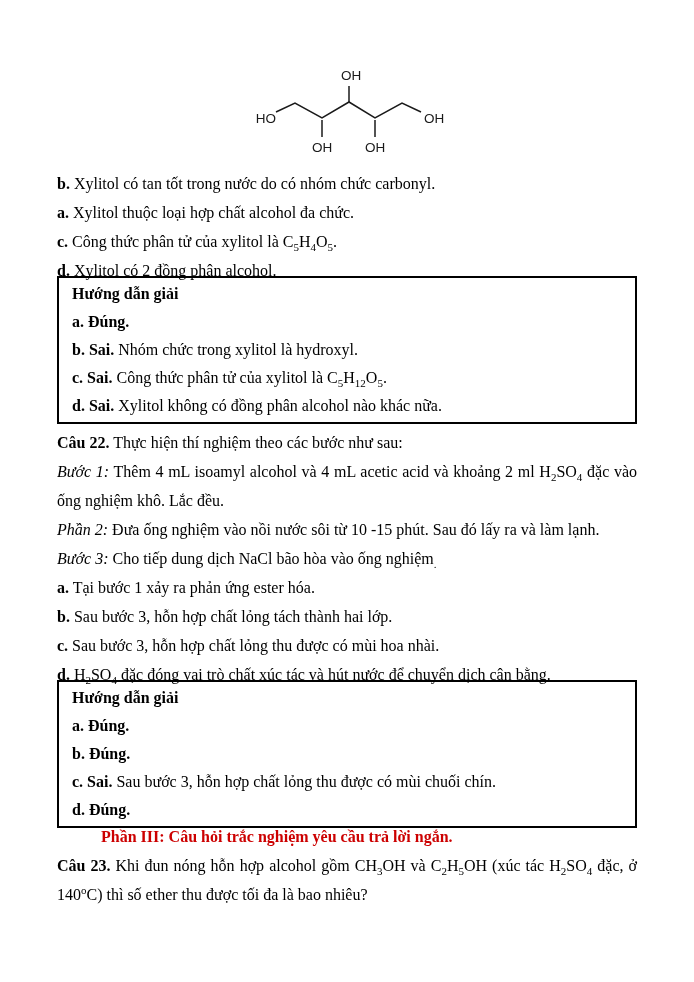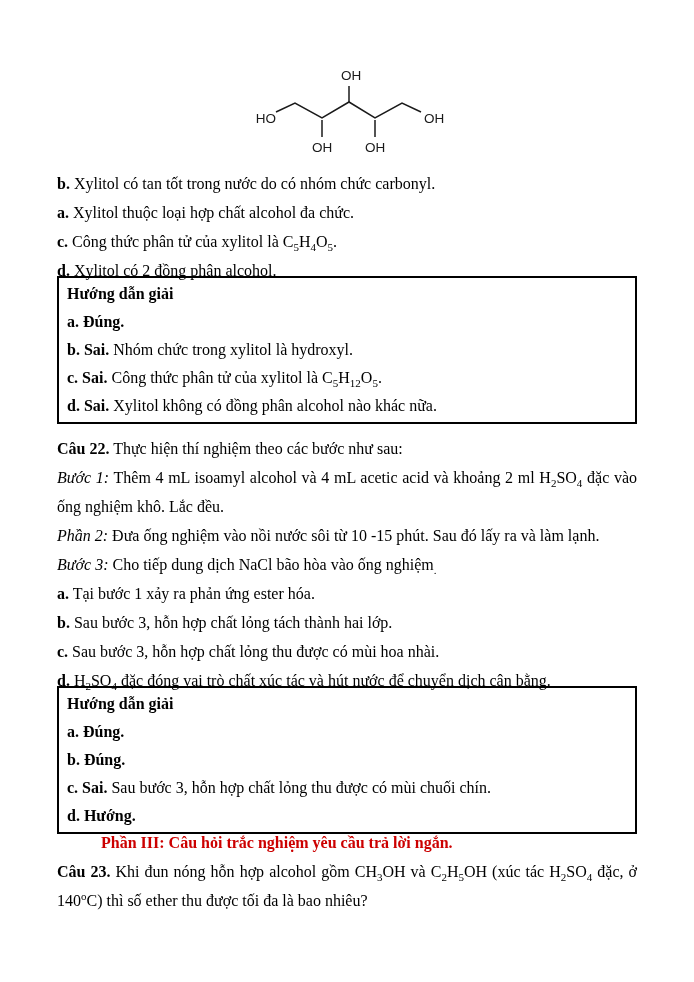--- a/index.html
+++ b/index.html
@@ -19,25 +19,25 @@
   }
   .figure {
     width: 200px; height: 100px;
     margin: 56px 0 0 190px;
   }
   .ln { line-height: 29px; }
   .justify { text-align: justify; }
   .items-q21 { margin-top: 13px; }
   .solution-box {
     border: 2px solid #000000;
-    padding: 2px 8px;
+    padding: 2px 13px;
     margin-top: -9px;
   }
   .solution-box .ln { line-height: 28px; }
-  .sec-q22 { margin-top: 10px; }
+  .sec-q22 { margin-top: 4px; }
   .part-heading {
     margin-top: -6px;
     line-height: 29px;
     color: #cc0000;
     margin-left: 44px;
   }
   sub, sup { font-size: 11px; line-height: 0; }
   b { font-weight: bold; }
   i { font-style: italic; }
   svg text { font-family: "Liberation Sans", sans-serif; }
@@ -89,21 +89,21 @@
     <p class="ln"><b>b.</b><span> Sau bước 3, hỗn hợp chất lỏng tách thành hai lớp.</span></p>
     <p class="ln"><b>c.</b><span> Sau bước 3, hỗn hợp chất lỏng thu được có mùi hoa nhài.</span></p>
     <p class="ln"><b>d.</b><span> H<sub>2</sub>SO<sub>4</sub> đặc đóng vai trò chất xúc tác và hút nước để chuyển dịch cân bằng.</span></p>
   </section>
 
   <div class="solution-box">
     <p class="ln"><b>Hướng dẫn giải</b></p>
     <p class="ln"><b>a. Đúng.</b></p>
     <p class="ln"><b>b. Đúng.</b></p>
     <p class="ln"><b>c. Sai.</b><span> Sau bước 3, hỗn hợp chất lỏng thu được có mùi chuối chín.</span></p>
-    <p class="ln"><b>d. Hướng.</b></p>
+    <p class="ln"><b>d. Đúng.</b></p>
   </div>
 
   <p class="ln part-heading"><b>Phần III: Câu hỏi trắc nghiệm yêu cầu trả lời ngắn.</b></p>
 
   <section>
     <p class="ln justify"><b>Câu 23.</b><span> Khi đun nóng hỗn hợp alcohol gồm CH<sub>3</sub>OH và C<sub>2</sub>H<sub>5</sub>OH (xúc tác H<sub>2</sub>SO<sub>4</sub> đặc, ở 140<sup>o</sup>C) thì số ether thu được tối đa là bao nhiêu?</span></p>
   </section>
 
 </div>
 

